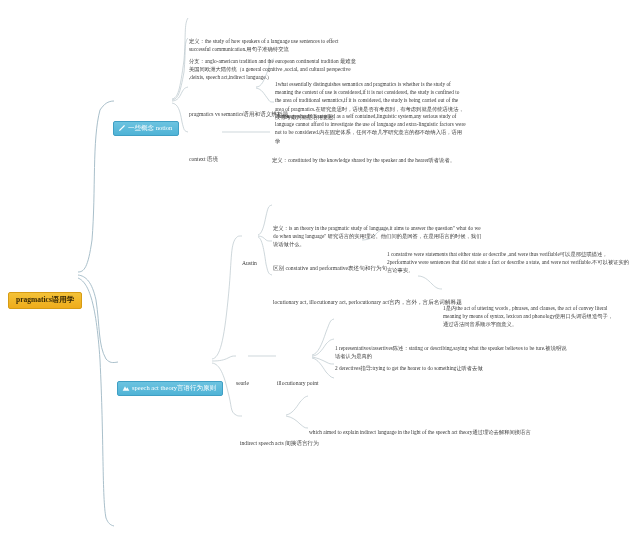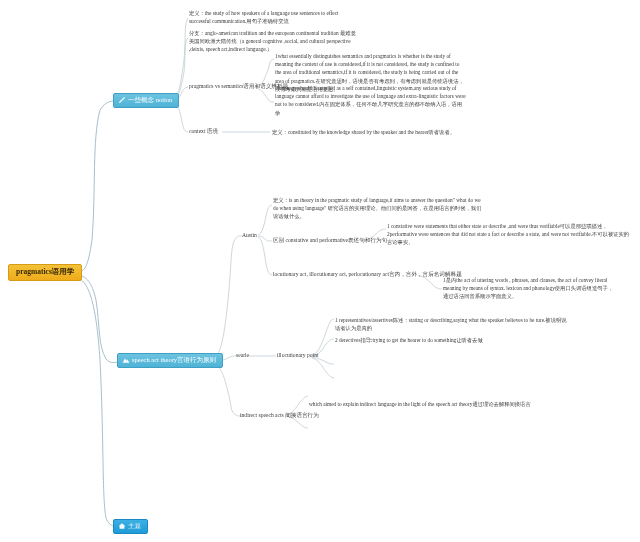--- a/index.html
+++ b/index.html
@@ -25,20 +25,21 @@
     position: absolute;
     left: 0;
     top: 0;
     width: 640px;
     height: 542px;
     pointer-events: none;
   }
   .node {
     position: absolute;
     box-sizing: border-box;
+    margin-top: 28px;
   }
   
   .root {
     background: #f0b829;
     background: linear-gradient(#f4c238, #eeac1b);
     border: 1px solid #d79c14;
     border-radius: 2px;
     padding: 3px 7px 4px 7px;
     font-size: 7.5px;
     font-weight: bold;

